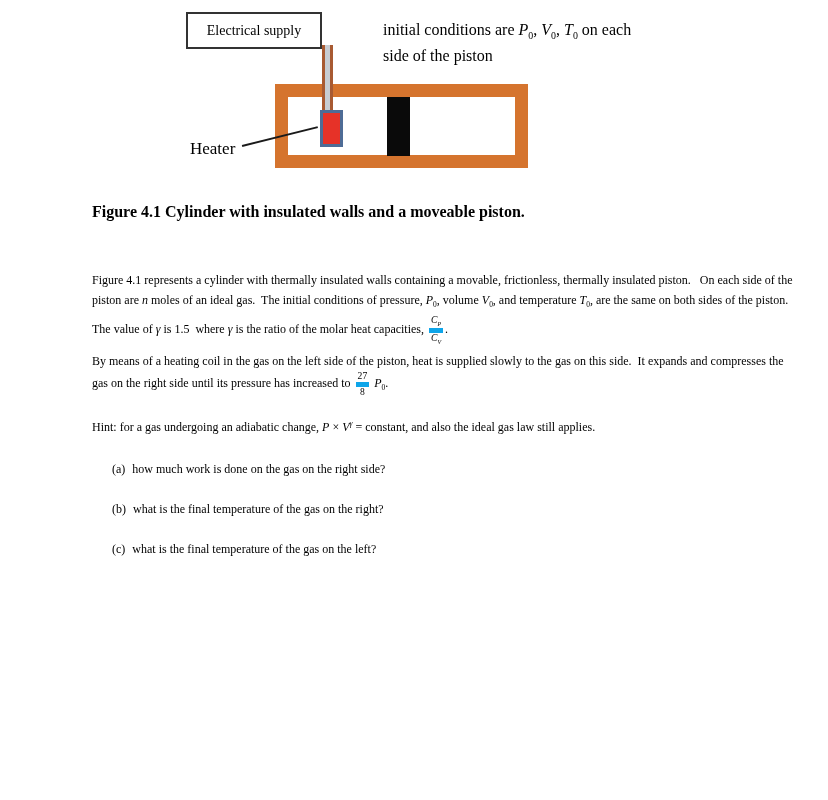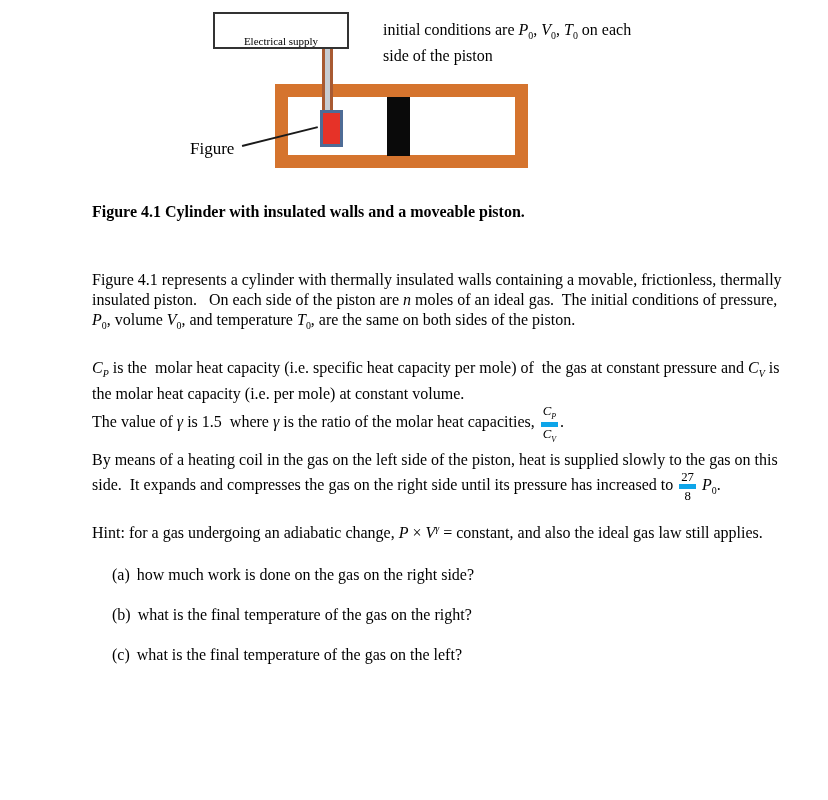--- a/index.html
+++ b/index.html
@@ -3,39 +3,39 @@
 <meta charset="utf-8">
 <style>
   html,body{margin:0;padding:0;background:#fff;}
   #page{position:relative;width:828px;height:800px;background:#fff;overflow:hidden;
         font-family:"Liberation Serif","DejaVu Serif",serif;color:#000;}
 
   
   #figure-area{position:absolute;left:0;top:0;width:828px;height:240px;}
   .supply-box{position:absolute;left:186px;top:12px;width:132px;height:33px;
               border:2px solid #333;background:#fff;z-index:5;
-              display:flex;align-items:flex-end;justify-content:center;
-              font-size:11px;margin-left:27px;}
+              display:flex;align-items:center;justify-content:center;
+              font-size:14px;}
   .cond-note{position:absolute;left:383px;top:20px;width:250px;font-size:16px;line-height:20px;}
   .wires{position:absolute;left:322px;top:45px;width:11px;height:66px;display:flex;z-index:3;}
   .wire-bar{width:3px;height:100%;background:var(--wire);}
   .wire-core{width:5px;height:100%;background:var(--wire-core);}
   .cylinder{position:absolute;left:275px;top:84px;width:253px;height:84px;
             border:13px solid var(--cylinder-wall);background:#fff;box-sizing:border-box;z-index:1;}
   .piston{position:absolute;left:387px;top:97px;width:23px;height:59px;background:var(--piston);z-index:2;}
   .heater{position:absolute;left:320px;top:110px;width:23px;height:37px;box-sizing:border-box;
           background:var(--heater-fill);border:3px solid var(--heater-border);z-index:4;}
   .pointer-line{position:absolute;left:242px;top:145px;width:78px;height:1.5px;background:#1a1a1a;
                 transform:rotate(-14deg);transform-origin:left center;z-index:4;}
   .heater-label{position:absolute;left:190px;top:139px;font-size:17px;}
   .fig-caption{position:absolute;left:92px;top:203px;width:672px;text-align:left;
                font-weight:bold;font-size:16px;}
 
   
-  #body-text{position:absolute;left:92px;top:270px;width:708px;font-size:16px;line-height:20px;}
+  #body-text{position:absolute;left:92px;top:270px;width:708px;font-size:12px;line-height:20px;}
   .para{margin:0;}
   #p2a{margin-top:22px;}
   #p2b{margin-top:0;}
   #p3{margin-top:6px;}
   #hint{margin-top:16px;}
   #interms{margin-top:42px;}
   .question{margin-top:20px;padding-left:20px;line-height:20px;}
   #qa{margin-top:22px;}
   .qlabel{margin-right:7px;}
 
@@ -67,28 +67,27 @@
     <div class="wires">
       <div class="wire-bar"></div>
       <div class="wire-core"></div>
       <div class="wire-bar"></div>
     </div>
 
     <div class="cylinder"></div>
     <div class="piston"></div>
     <div class="heater"></div>
     <div class="pointer-line"></div>
-    <div class="heater-label">Figure</div>
+    <div class="heater-label">Heater</div>
 
     <div class="fig-caption">Figure 4.1 Cylinder with insulated walls and a moveable piston.</div>
   </div>
 
   <div id="body-text">
     <div class="para" id="p1">Figure 4.1 represents a cylinder with thermally insulated walls containing a movable, frictionless, thermally insulated piston.&nbsp;&nbsp; On each side of the piston are <i>n</i> moles of an ideal gas.&nbsp; The initial conditions of pressure, <span><i>P</i><sub>0</sub></span>, volume <span><i>V</i><sub>0</sub></span>, and temperature <span><i>T</i><sub>0</sub></span>, are the same on both sides of the piston.</div>
-    <div class="para" id="p2a"><span><i>C</i><sub class="it">P</sub></span> is the&nbsp; molar heat capacity (i.e. specific heat capacity per mole) of&nbsp; the gas at constant pressure and <span><i>C</i><sub class="it">V</sub></span> is the molar heat capacity (i.e. per mole) at constant volume.</div>
     <div class="para" id="p2b">The value of <i>γ</i> is 1.5&nbsp; where <i>γ</i> is the ratio of the molar heat capacities, <span class="frac"><span class="num"><span><i>C</i><sub class="it">P</sub></span></span><span class="den"><span><i>C</i><sub class="it">V</sub></span></span></span>.</div>
     <div class="para" id="p3">By means of a heating coil in the gas on the left side of the piston, heat is supplied slowly to the gas on this side.&nbsp; It expands and compresses the gas on the right side until its pressure has increased to <span class="frac"><span class="num">27</span><span class="den">8</span></span> <span><i>P</i><sub>0</sub></span>.</div>
     <div class="para" id="hint">Hint: for a gas undergoing an adiabatic change, <i>P</i> × <span><i>V</i><sup><i>γ</i></sup></span> = constant, and also the ideal gas law still applies.</div>
 
     <div class="question" id="qa">
       <span class="qlabel">(a)</span><span>how much work is done on the gas on the right side?</span>
     </div>
     <div class="question">
       <span class="qlabel">(b)</span><span>what is the final temperature of the gas on the right?</span>
     </div>

